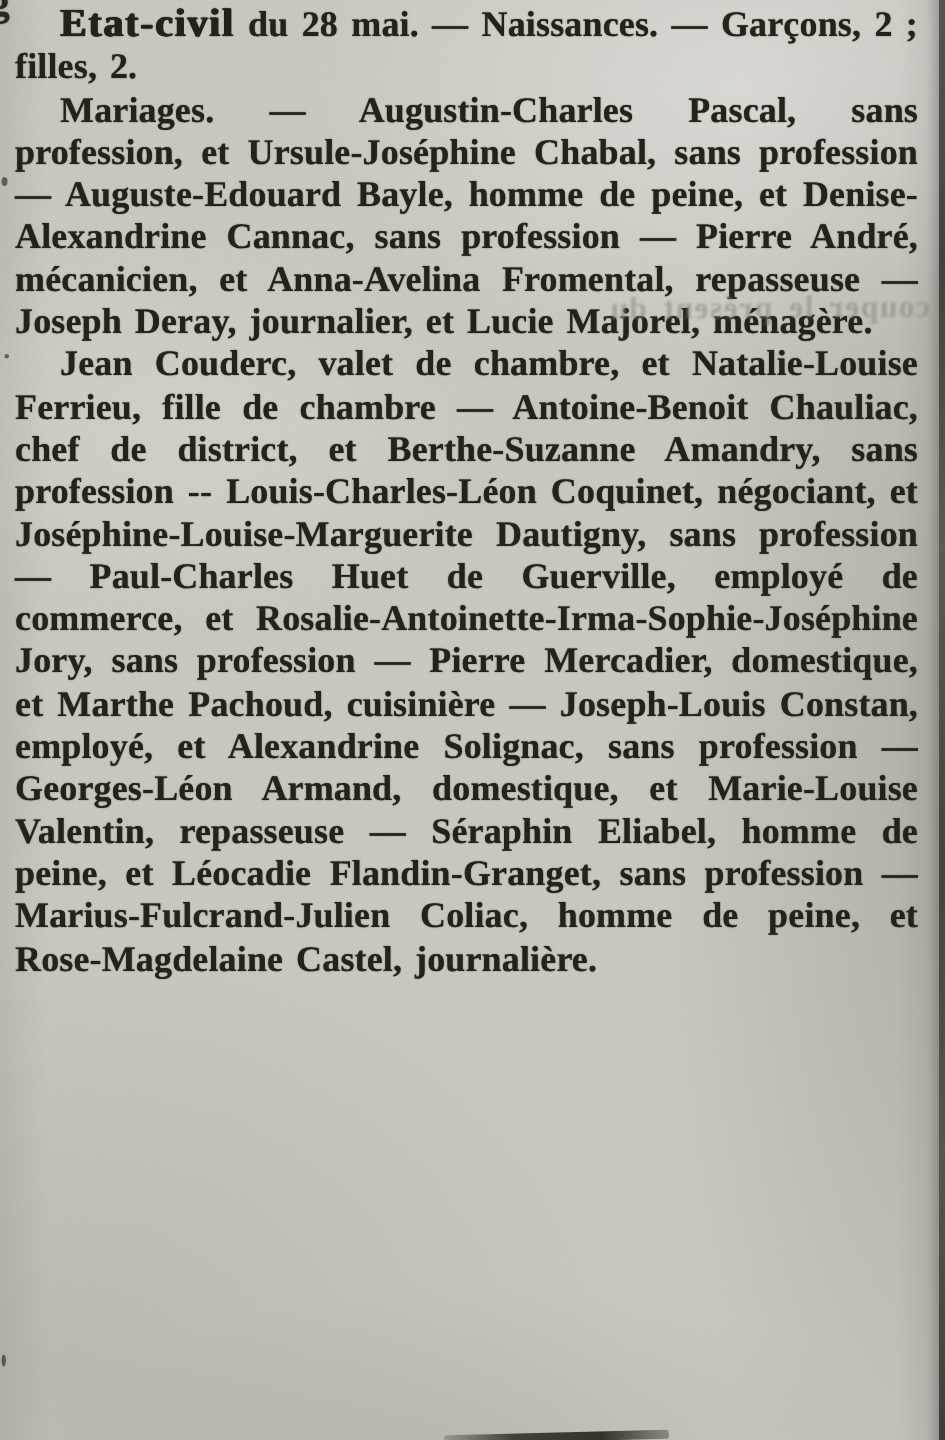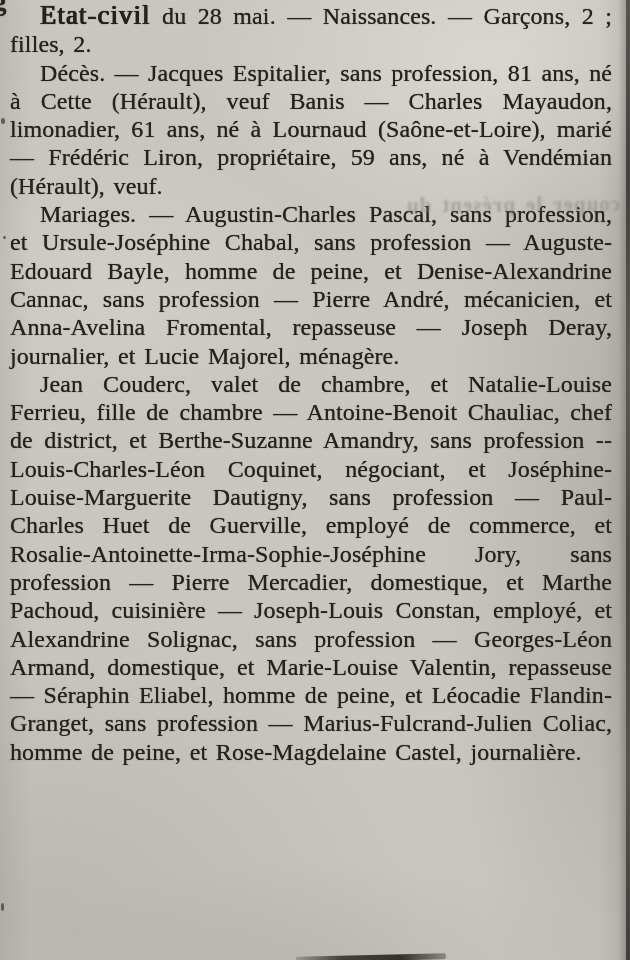--- a/index.html
+++ b/index.html
@@ -22,21 +22,21 @@
       radial-gradient(ellipse 420px 160px at 50% 101%, rgba(110,106,100,0.12), transparent 70%),
       linear-gradient(90deg, rgba(110,106,100,0.14), transparent 5%, transparent 95%, rgba(90,87,83,0.18));
   }
 
   .grain { position:absolute; inset:0; pointer-events:none; opacity:0.5; mix-blend-mode:multiply; }
 
   
   .article {
     position:absolute; left:10px; top:1px; width:602px;
     color:#262219;
-    font-size:24px; font-weight:400;
+    font-size:24px; font-weight:700;
     line-height:28.3px;
     text-align:justify;
     letter-spacing:0.1px; word-spacing:2.5px;
     text-shadow:0 0 0.8px rgba(38,33,26,0.85);
   }
   .article p { margin:0; text-indent:30px; }
   .lead-heading {
     font-size:26.5px; letter-spacing:1.2px;
     text-shadow:0.7px 0 0 currentColor, -0.4px 0 0 currentColor, 0 0 1px rgba(30,26,20,0.9);
   }
@@ -86,21 +86,20 @@
 </style>
 </head>
 <body>
 
 <div class="page">
 
   <div class="shading"></div>
 
   <article class="article">
     <p><span class="lead-heading">Etat-civil</span><span> du 28 mai. — Naissances. — Garçons, 2 ; filles, 2.</span></p>
-    <p>Décès. — Jacques Espitalier, sans profession, 81 ans, né à Cette (Hérault), veuf Banis — Charles Mayaudon, limonadier, 61 ans, né à Lournaud (Saône-et-Loire), marié — Frédéric Liron, propriétaire, 59 ans, né à Vendémian (Hérault), veuf.</p>
     <p>Mariages. — Augustin-Charles Pascal, sans profession, et Ursule-Joséphine Chabal, sans profession — Auguste-Edouard Bayle, homme de peine, et Denise-Alexandrine Cannac, sans profession — Pierre André, mécanicien, et Anna-Avelina Fromental, repasseuse — Joseph Deray, journalier, et Lucie Majorel, ménagère.</p>
     <p>Jean Couderc, valet de chambre, et Natalie-Louise Ferrieu, fille de chambre — Antoine-Benoit Chauliac, chef de district, et Berthe-Suzanne Amandry, sans profession -- Louis-Charles-Léon Coquinet, négociant, et Joséphine-Louise-Marguerite Dautigny, sans profession — Paul-Charles Huet de Guerville, employé de commerce, et Rosalie-Antoinette-Irma-Sophie-Joséphine Jory, sans profession — Pierre Mercadier, domestique, et Marthe Pachoud, cuisinière — Joseph-Louis Constan, employé, et Alexandrine Solignac, sans profession — Georges-Léon Armand, domestique, et Marie-Louise Valentin, repasseuse — Séraphin Eliabel, homme de peine, et Léocadie Flandin-Granget, sans profession — Marius-Fulcrand-Julien Coliac, homme de peine, et Rose-Magdelaine Castel, journalière.</p>
   </article>
 
   <div class="bleed">couper le présent du</div>
 
   <span class="corner-mark">g</span>
 
   <div class="speck s1"></div>
   <div class="speck s2"></div>

